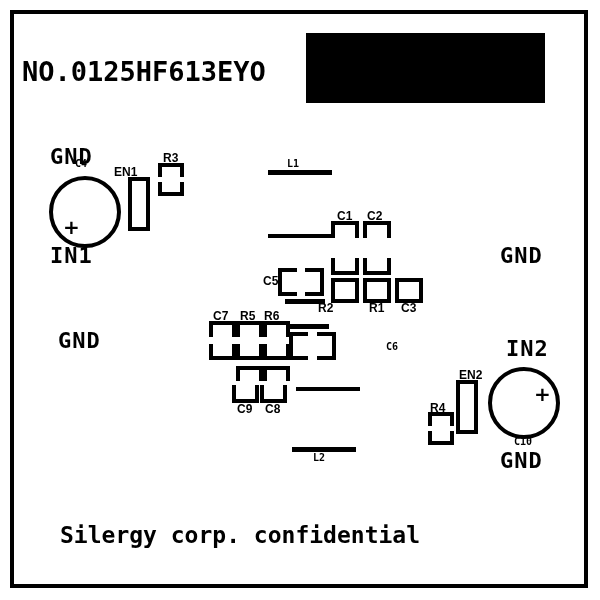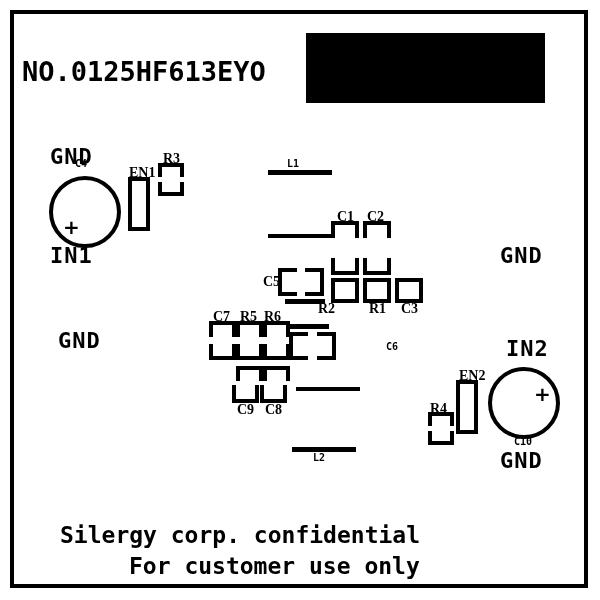--- a/index.html
+++ b/index.html
@@ -20,22 +20,22 @@
           white-space:nowrap;line-height:1;}
   .titletxt{font-family:"DejaVu Sans Mono","Liberation Mono",monospace;
           font-size:27px;font-weight:700;color:#000;letter-spacing:0px;
           white-space:nowrap;line-height:1;}
   .foottxt{font-family:"DejaVu Sans Mono","Liberation Mono",monospace;
           font-size:23px;font-weight:700;color:#000;letter-spacing:0px;
           white-space:nowrap;line-height:1;}
   
   .ref{font-family:"DejaVu Sans Mono","Liberation Mono",monospace;
        font-size:10px;font-weight:700;color:#000;white-space:nowrap;line-height:1;}
-  .ref9{font-family:Liberation Serif, serif;
-       font-size:14px;font-weight:700;color:#000;white-space:nowrap;line-height:1;}
+  .ref9{font-family:Liberation Sans, sans-serif;
+       font-size:12px;font-weight:700;color:#000;white-space:nowrap;line-height:1;}
 
   
   .blackblock{background:#000;}
 
   
   .capcircle{border:4px solid #000;border-radius:50%;box-sizing:border-box;
              background:#fff;}
   .plusmark{position:absolute;font-family:"DejaVu Sans","Liberation Sans",sans-serif;
             font-size:20px;font-weight:700;color:#000;line-height:1;}
 
@@ -63,21 +63,21 @@
   <div class="abs blackblock" style="left:306px;top:33px;width:239px;height:70px;"></div>
 
   <div class="abs bigtxt" style="left:50px;top:146px;">GND</div>
 
   <div class="abs ref" style="left:75px;top:159px;">C4</div>
   <div class="abs capcircle" style="left:49px;top:176px;width:72px;height:72px;">
     <div class="plusmark" style="left:10px;top:37px;">+</div>
   </div>
   <div class="abs bigtxt" style="left:50px;top:245px;">IN1</div>
 
-  <div class="abs ref9" style="left:129px;top:166px;">EN1</div>
+  <div class="abs ref9" style="left:114px;top:166px;">EN1</div>
   <div class="abs outrect" style="left:128px;top:177px;width:22px;height:54px;"></div>
 
   <div class="abs ref9" style="left:163px;top:152px;">R3</div>
   <div class="abs padN" style="left:158px;top:163px;width:26px;height:14px;"></div>
   <div class="abs padU" style="left:158px;top:182px;width:26px;height:14px;"></div>
 
   <div class="abs bigtxt" style="left:58px;top:330px;">GND</div>
 
   <div class="abs bigtxt" style="left:500px;top:245px;">GND</div>
   <div class="abs bigtxt" style="left:506px;top:338px;">IN2</div>
@@ -148,15 +148,14 @@
   <div class="abs padU" style="left:260px;top:385px;width:27px;height:18px;"></div>
   <div class="abs ref9" style="left:237px;top:403px;">C9</div>
   <div class="abs ref9" style="left:265px;top:403px;">C8</div>
 
   <div class="abs bar" style="left:296px;top:387px;width:64px;height:4px;"></div>
 
   <div class="abs bar" style="left:292px;top:447px;width:64px;height:5px;"></div>
   <div class="abs ref" style="left:313px;top:453px;">L2</div>
 
   <div class="abs foottxt" style="left:60px;top:524px;">Silergy corp. confidential</div>
-  <div class="abs foottxt" style="left:129px;top:555px;">For customer use only</div>
 
 </div>
 
 </body></html>

